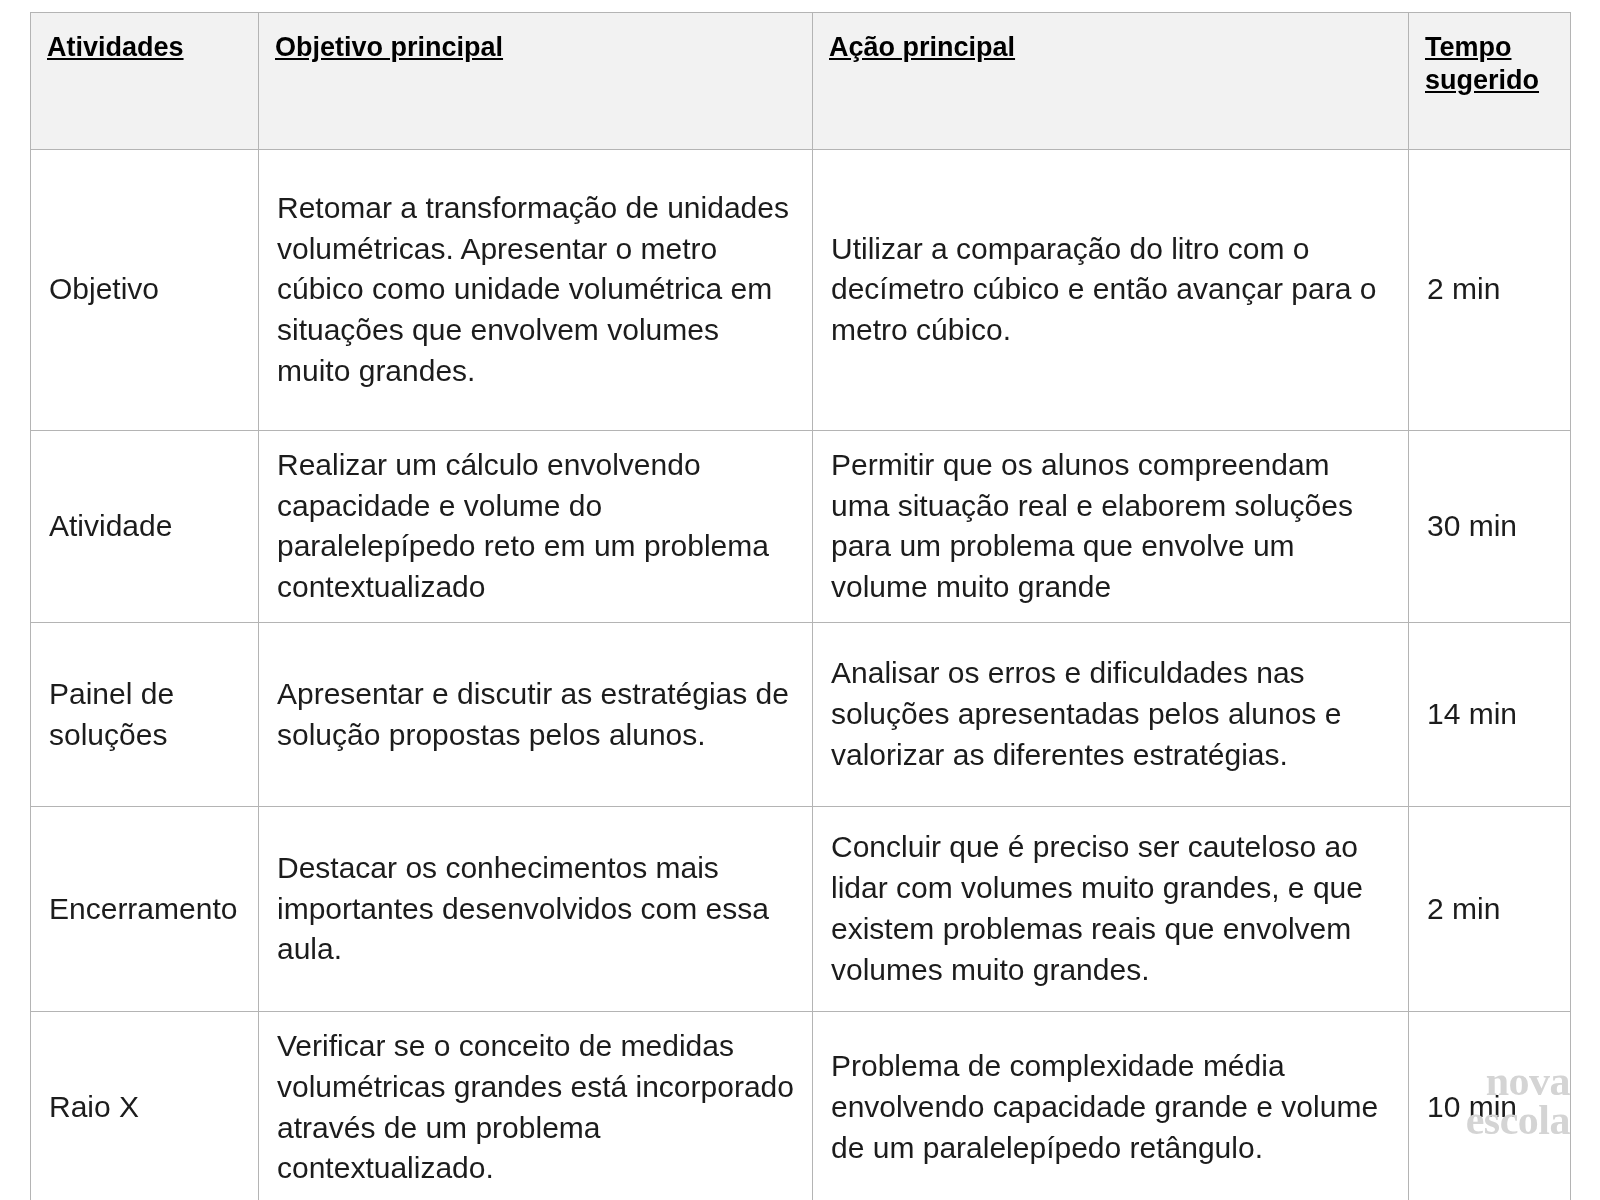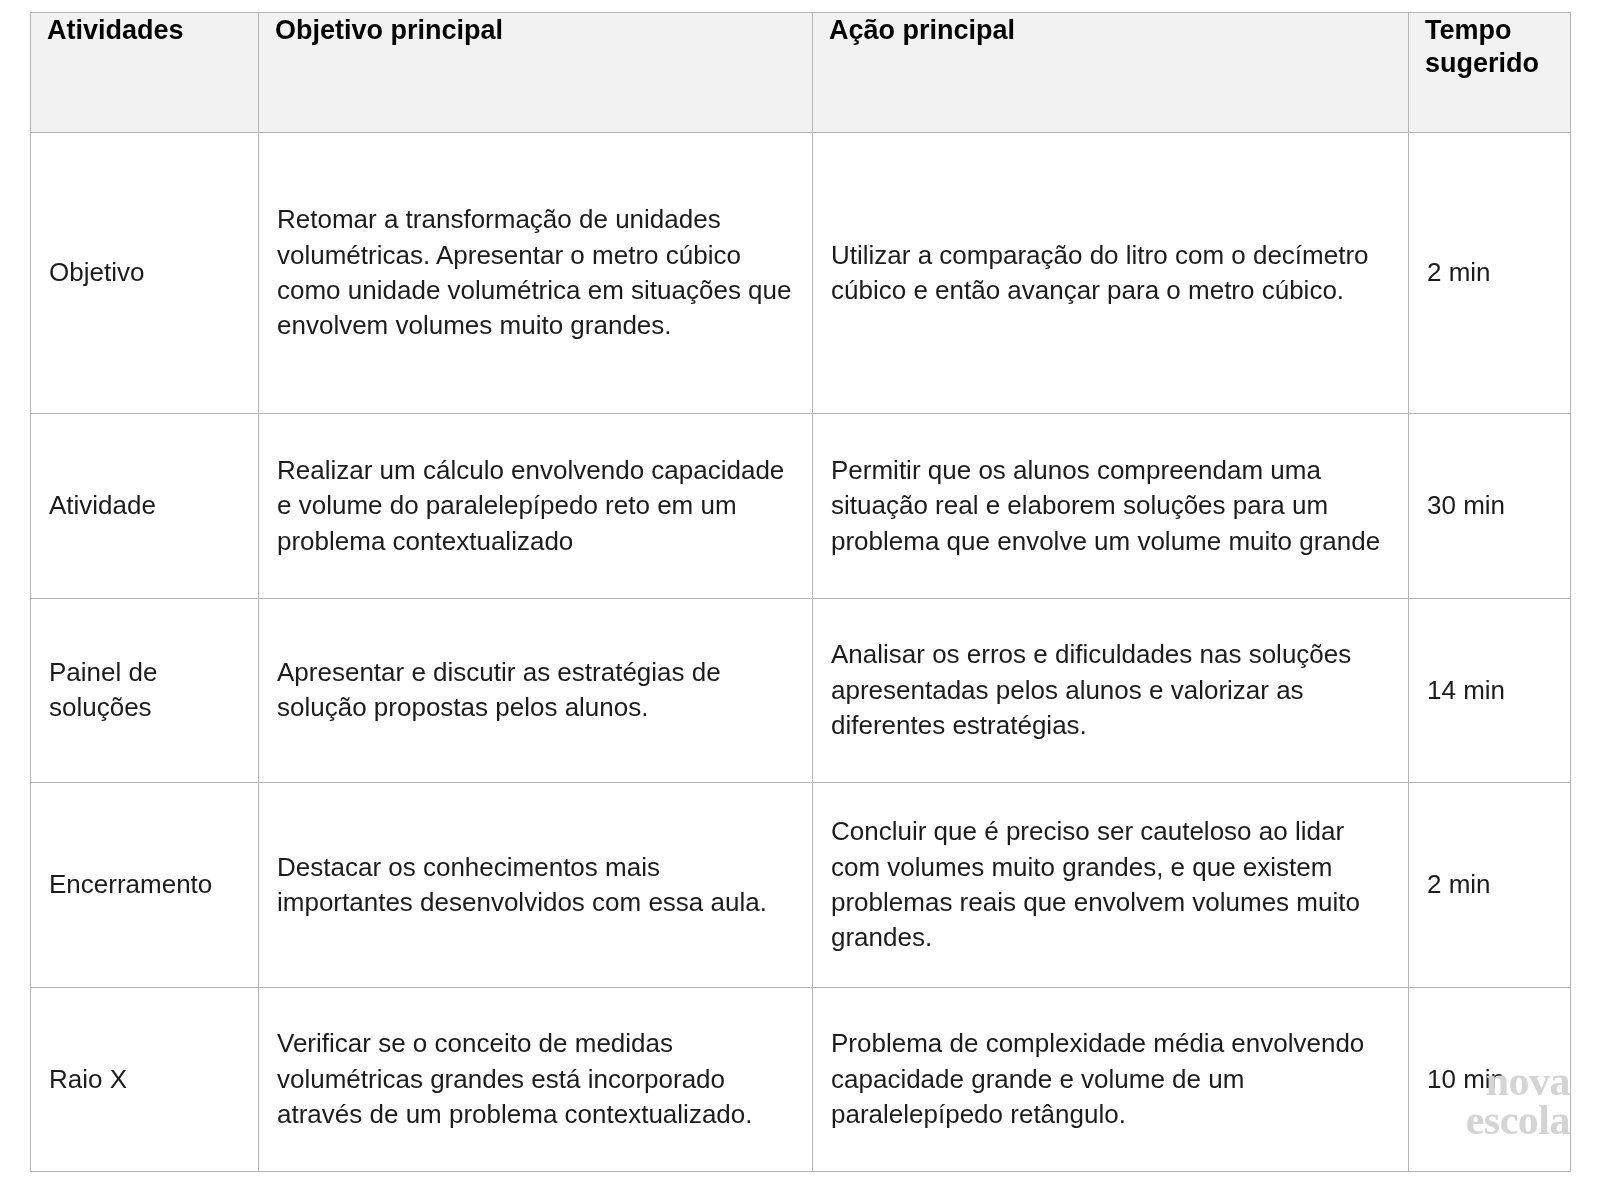--- a/index.html
+++ b/index.html
@@ -52,33 +52,34 @@
   col.c-acao        { width: 596px; }
   col.c-tempo       { width: 162px; }
 
   
   table.activities thead th {
     background: #f2f2f2;
     font-weight: bold;
     font-size: 27px;
     line-height: 1.22;
     color: #000000;
-    padding: 1px 16px 52px 16px;
+    padding: 18px 16px 52px 16px;
     vertical-align: top;
     height: 118px;
     box-sizing: border-box;
+    text-decoration: underline;
   }
   thead th.th-atividade { padding-left: 16px; }
   thead th.th-objetivo  { padding-left: 18px; }
   thead th.th-acao      { padding-left: 18px; }
   thead th.th-tempo     { padding-left: 14px; margin-left: 8px; }
 
   
   table.activities tbody td {
-    font-size: 26px;
+    font-size: 30px;
     line-height: 1.36;
     color: #1c1c1c;
     padding: 14px 18px;
     font-weight: normal;
   }
 
   td.cell-atividade {
     padding-left: 16px;
     padding-right: 10px;
     font-size: 26px;

